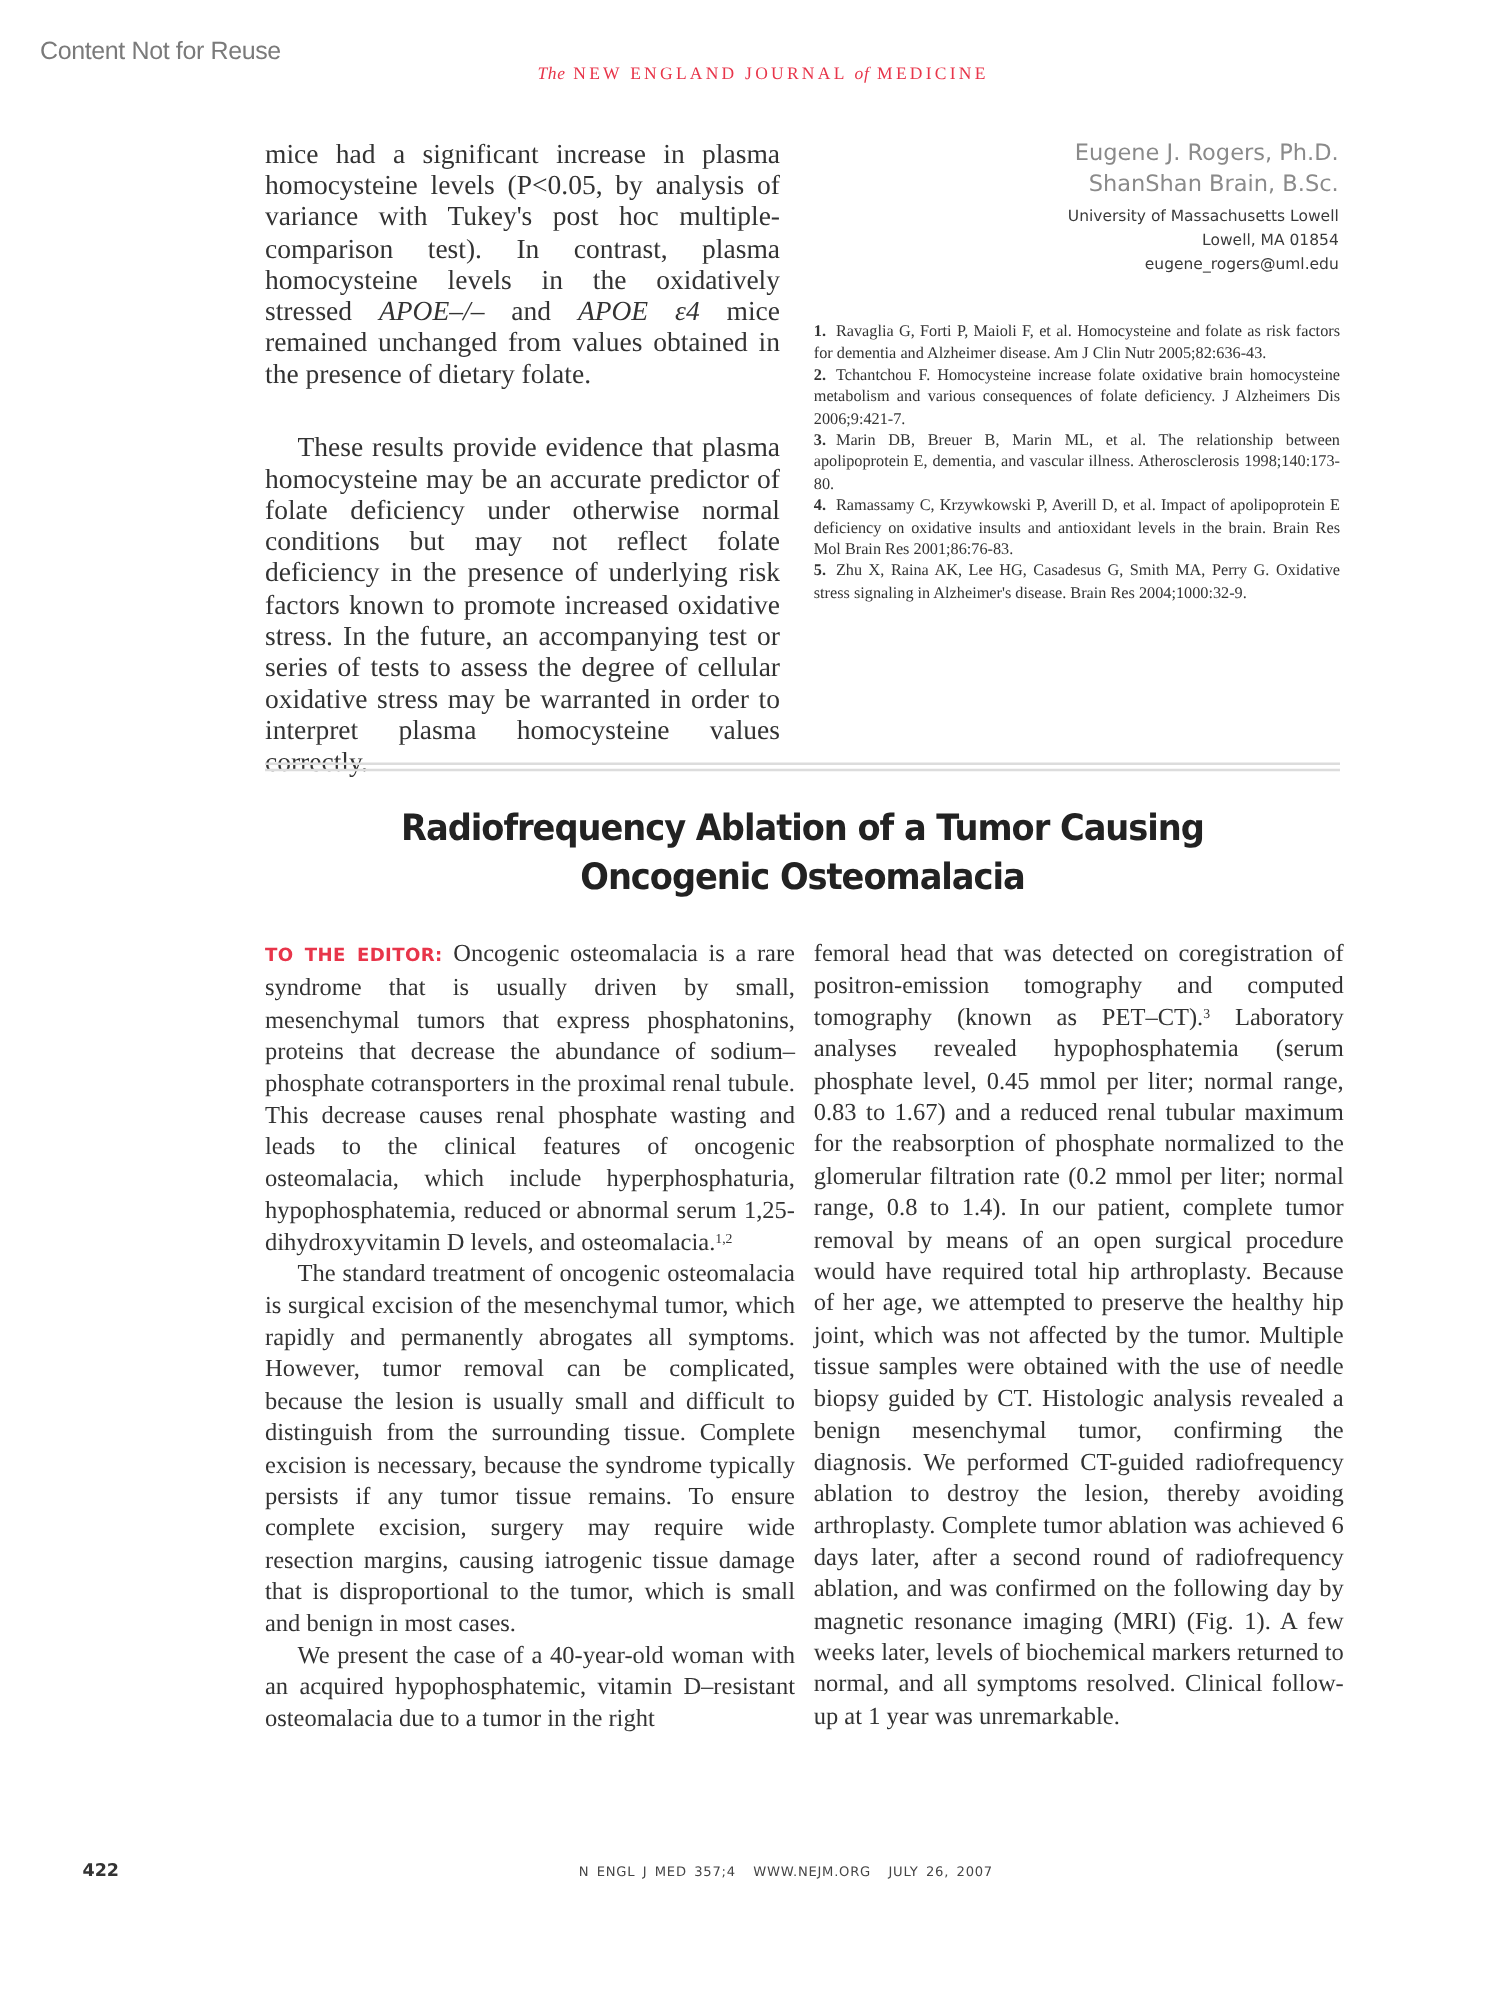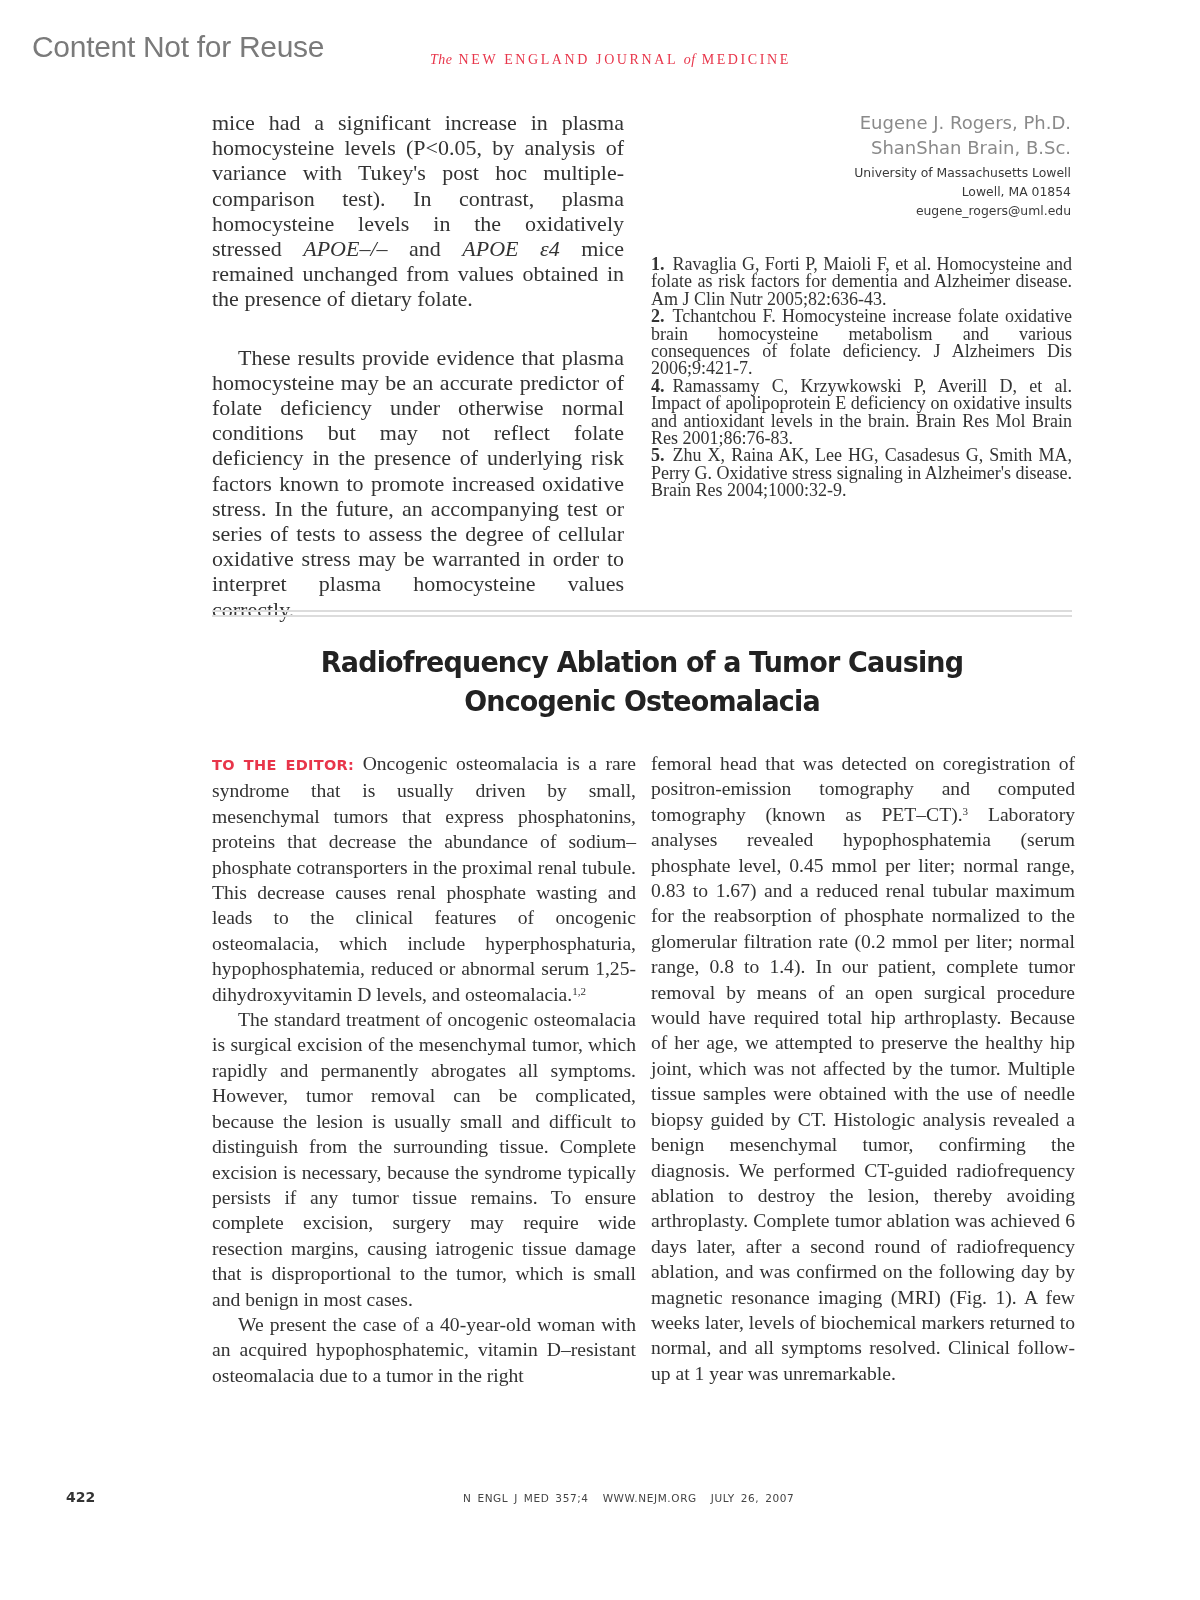--- a/index.html
+++ b/index.html
@@ -1,19 +1,19 @@
 <!DOCTYPE html>
 <html><head>
 <meta charset="utf-8">
 <style>
   html, body { margin: 0; padding: 0; background: #ffffff; }
   body { width: 1200px; height: 1600px; position: relative; overflow: hidden; }
   .watermark {
     position: absolute; left: 32px; top: 30px;
-    font-family: "Liberation Sans", sans-serif; font-size: 30px; color: #7a7a7a;
+    font-family: "Liberation Sans", sans-serif; font-size: 20px; color: #7a7a7a;
     letter-spacing: -0.3px;
   }
   .running-head {
     position: absolute; left: 430px; top: 52px;
     font-family: "Liberation Serif", serif; font-size: 14px; color: #e8354a;
     letter-spacing: 2.6px;
   }
   .running-head .it { font-style: italic; letter-spacing: 0.5px; text-transform: none; }
   .serif { font-family: "Liberation Serif", "DejaVu Serif", serif; color: #333333; }
 
@@ -23,21 +23,21 @@
   }
   .top-left p { margin: 0; }
   .top-left p + p { text-indent: 26px; margin-top: 33px; }
 
   .signature { position: absolute; left: 651px; top: 110px; width: 420px; text-align: right; }
   .author { font-size: 18px; line-height: 25px; color: #8a8a8a; font-family: "DejaVu Sans", sans-serif; }
   .affil { font-size: 12.4px; line-height: 19px; color: #3a3a3a; font-family: "DejaVu Sans", sans-serif; }
   .affil-first { margin-top: 3px; }
 
   .refs { position: absolute; left: 651px; top: 256px; width: 421px; }
-  .ref { font-size: 18px; line-height: 17.4px; text-align: justify; margin: 0; }
+  .ref { font-size: 13px; line-height: 17.4px; text-align: justify; margin: 0; }
   .ref-num { font-weight: bold; margin-right: 8px; }
 
   .divider {
     position: absolute; left: 212px; top: 610px; width: 860px; height: 7px;
     border-top: 2px solid #dcdcdc; border-bottom: 2px solid #dcdcdc; box-sizing: border-box;
   }
 
   .article-title {
     position: absolute; left: 212px; top: 643px; width: 860px; text-align: center;
     font-family: "DejaVu Sans", "Liberation Sans", sans-serif; font-size: 29px; line-height: 39px;
@@ -88,20 +88,21 @@
   <div class="author">Eugene J. Rogers, Ph.D.</div>
   <div class="author">ShanShan Brain, B.Sc.</div>
   <div class="affil affil-first">University of Massachusetts Lowell</div>
   <div class="affil">Lowell, MA 01854</div>
   <div class="affil">eugene_rogers@uml.edu</div>
 </div>
 
 <div class="refs serif">
   <p class="ref"><span class="ref-num">1.</span><span>Ravaglia G, Forti P, Maioli F, et al. Homocysteine and folate as risk factors for dementia and Alzheimer disease. Am J Clin Nutr 2005;82:636-43.</span></p>
   <p class="ref"><span class="ref-num">2.</span><span>Tchantchou F. Homocysteine increase folate oxidative brain homocysteine metabolism and various consequences of folate deficiency. J Alzheimers Dis 2006;9:421-7.</span></p>
+  <p class="ref"><span class="ref-num">3.</span><span>Marin DB, Breuer B, Marin ML, et al. The relationship between apolipoprotein E, dementia, and vascular illness. Atherosclerosis 1998;140:173-80.</span></p>
   <p class="ref"><span class="ref-num">4.</span><span>Ramassamy C, Krzywkowski P, Averill D, et al. Impact of apolipoprotein E deficiency on oxidative insults and antioxidant levels in the brain. Brain Res Mol Brain Res 2001;86:76-83.</span></p>
   <p class="ref"><span class="ref-num">5.</span><span>Zhu X, Raina AK, Lee HG, Casadesus G, Smith MA, Perry G. Oxidative stress signaling in Alzheimer's disease. Brain Res 2004;1000:32-9.</span></p>
 </div>
 
 <div class="divider"></div>
 
 <div class="article-title">
   <div>Radiofrequency Ablation of a Tumor Causing</div>
   <div>Oncogenic Osteomalacia</div>
 </div>

